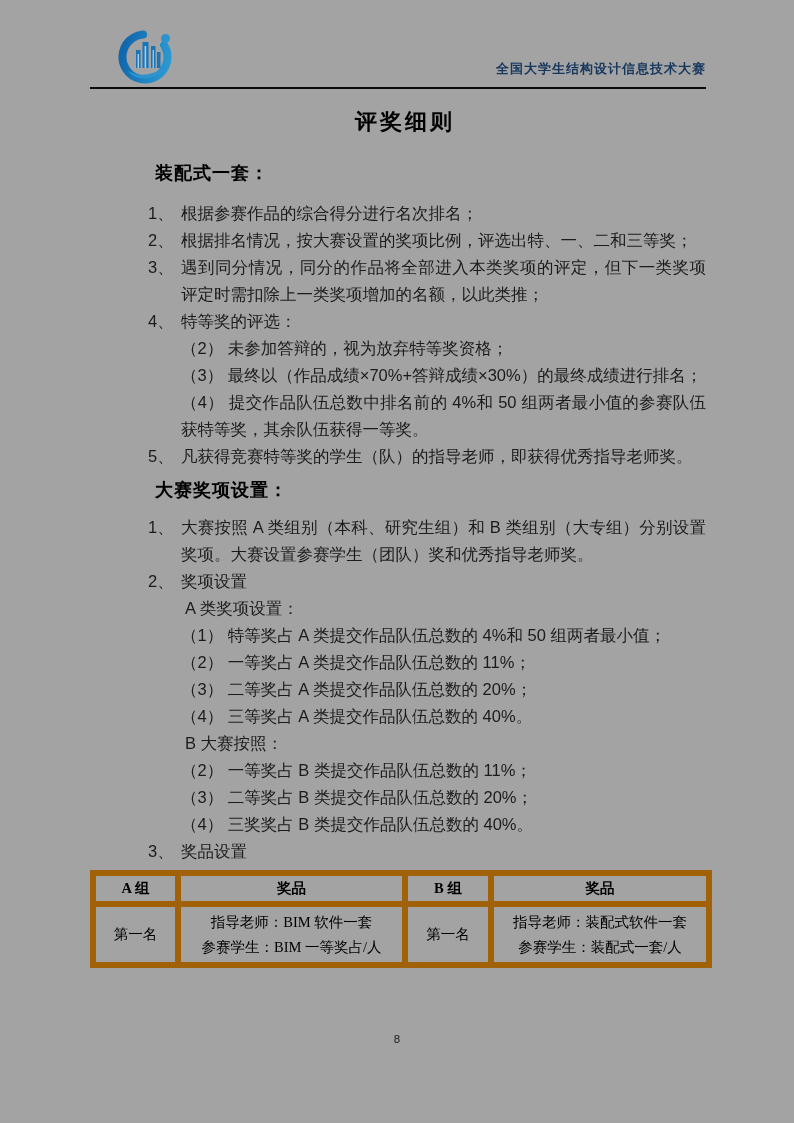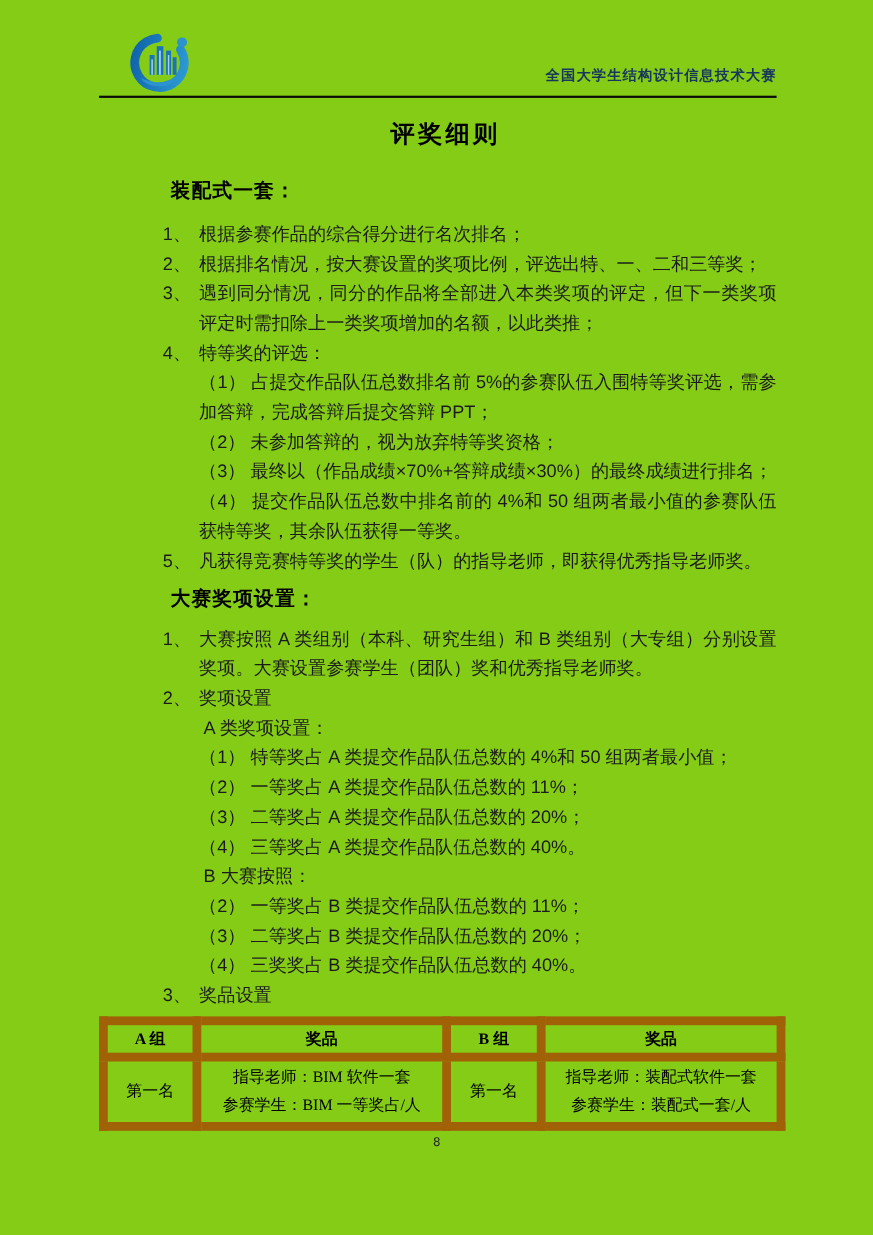--- a/index.html
+++ b/index.html
@@ -1,17 +1,17 @@
 <!DOCTYPE html>
 <html><head>
 <meta charset="utf-8">
 <style>
   html,body{margin:0;padding:0;background:#ffffff;}
   .page{
-    position:relative;width:794px;height:1123px;background:#84cc16;overflow:hidden;
+    position:relative;width:794px;height:1123px;background:#a3a3a3;overflow:hidden;
     font-family:"Liberation Sans","DejaVu Sans",sans-serif;color:#1b1b1b;
   }
   
   .logo{position:absolute;left:117px;top:28px;width:60px;height:56px;}
   .org-name{
     position:absolute;top:60px;right:88px;font-size:13px;font-weight:bold;
     color:#17375E;letter-spacing:1px;white-space:nowrap;
   }
   .header-rule{position:absolute;left:90px;top:87px;width:616px;height:2px;background:#0a0a0a;}
   
@@ -33,21 +33,21 @@
   .para .marker{position:absolute;left:0;top:0;}
   .para.numbered{padding-left:33px;}
   .para.sub{padding-left:33px;}
   .para.subheading{padding-left:37px;text-align:left;}
   
   .prize-table{
     border-collapse:collapse;table-layout:fixed;width:616px;margin:5px 0 0 -58px;
     font-family:"Liberation Serif","DejaVu Serif",serif;color:#000;
   }
   .prize-table th,.prize-table td{
-    border:8px solid #a16207;text-align:center;vertical-align:middle;
+    border:6px solid #a16207;text-align:center;vertical-align:middle;
     padding:0 4px;overflow:hidden;
   }
   .prize-table th{height:25px;font-size:14.5px;font-weight:bold;}
   .prize-table td{height:55px;font-size:14.5px;line-height:25px;}
   .prize-table .divider-left{border-left:5px solid #000;}
   .prize-line{text-align:center;}
   
   .page-num{
     position:absolute;top:1033px;left:0;width:100%;text-align:center;
     font-size:11.5px;color:#222;
@@ -99,23 +99,20 @@
           <span class="marker">1、</span><span class="text">根据参赛作品的综合得分进行名次排名；</span>
         </div>
         <div class="para numbered">
           <span class="marker">2、</span><span class="text">根据排名情况，按大赛设置的奖项比例，评选出特、一、二和三等奖；</span>
         </div>
         <div class="para numbered">
           <span class="marker">3、</span><span class="text">遇到同分情况，同分的作品将全部进入本类奖项的评定，但下一类奖项评定时需扣除上一类奖项增加的名额，以此类推；</span>
         </div>
         <div class="para numbered">
           <span class="marker">4、</span><span class="text">特等奖的评选：</span>
-        </div>
-        <div class="para sub">
-          <span class="text">（1） 占提交作品队伍总数排名前 5%的参赛队伍入围特等奖评选，需参加答辩，完成答辩后提交答辩 PPT；</span>
         </div>
         <div class="para sub">
           <span class="text">（2） 未参加答辩的，视为放弃特等奖资格；</span>
         </div>
         <div class="para sub">
           <span class="text">（3） 最终以（作品成绩×70%+答辩成绩×30%）的最终成绩进行排名；</span>
         </div>
         <div class="para sub">
           <span class="text">（4） 提交作品队伍总数中排名前的 4%和 50 组两者最小值的参赛队伍获特等奖，其余队伍获得一等奖。</span>
         </div>

